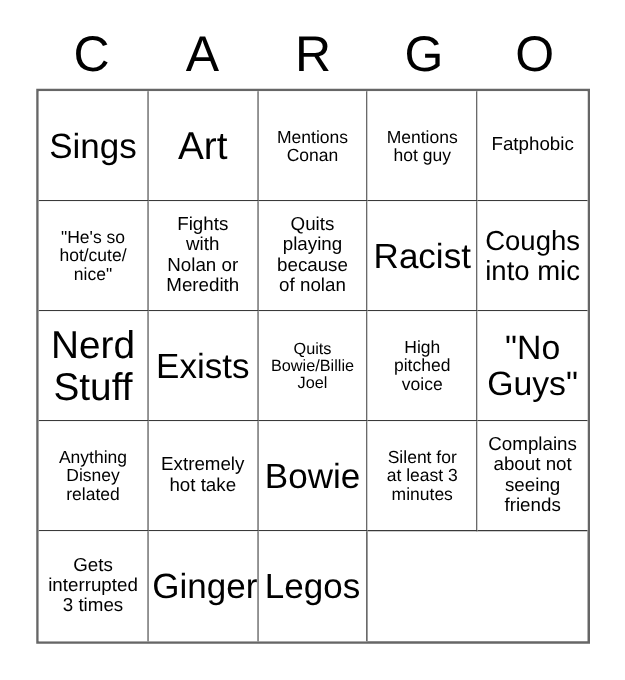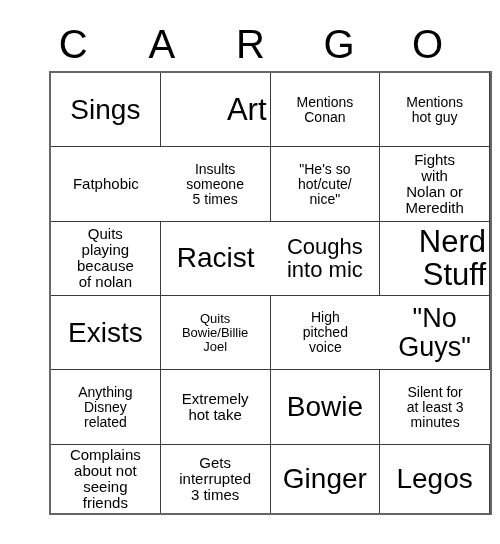--- a/index.html
+++ b/index.html
@@ -50,24 +50,23 @@
     left: 29px;
     top: 71px;
     width: 443px;
     height: 444px;
     box-sizing: border-box;
     border-top: 2px solid #666666;
     border-left: 2px solid #666666;
     border-right: 2px solid #666666;
     border-bottom: 2px solid #666666;
     display: grid;
-    grid-template-columns: repeat(4, 1fr);
+    grid-template-columns: repeat(5, 1fr);
     grid-template-rows: repeat(5, 1fr);
     background: #ffffff;
-    margin-left: 20px;
   }
   .bingo-cell {
     box-sizing: border-box;
     border-right: 1px solid #3a3a3a;
     border-bottom: 1px solid #3a3a3a;
     display: flex;
     align-items: center;
     justify-content: center;
     text-align: center;
     padding: 2px 3px;
@@ -79,21 +78,21 @@
 
   .cell-text {
     display: block;
     width: 100%;
     line-height: 1.07;
     white-space: pre-line;
     font-weight: 400;
   }
 
   
-  .sz-xl   { font-size: 31px; text-align: right; }
+  .sz-xl   { font-size: 31px; }
   .sz-lg   { font-size: 28px; }
   .sz-lg2  { font-size: 27px; }
   .sz-md   { font-size: 22px; }
   .sz-sm   { font-size: 14px; }
   .sz-xs   { font-size: 15px; }
   .sz-xxs  { font-size: 13px; }
 </style>
 </head>
 <body>
 
@@ -119,25 +118,20 @@
 Conan</span>
       </div>
       <div class="bingo-cell">
         <span class="cell-text sz-sm">Mentions
 hot guy</span>
       </div>
       <div class="bingo-cell">
         <span class="cell-text sz-xs">Fatphobic</span>
       </div>
       <div class="bingo-cell">
-        <span class="cell-text sz-sm">Insults
-someone
-5 times</span>
-      </div>
-      <div class="bingo-cell">
         <span class="cell-text sz-sm">"He's so
 hot/cute/
 nice"</span>
       </div>
       <div class="bingo-cell">
         <span class="cell-text sz-xs">Fights
 with
 Nolan or
 Meredith</span>
       </div>

